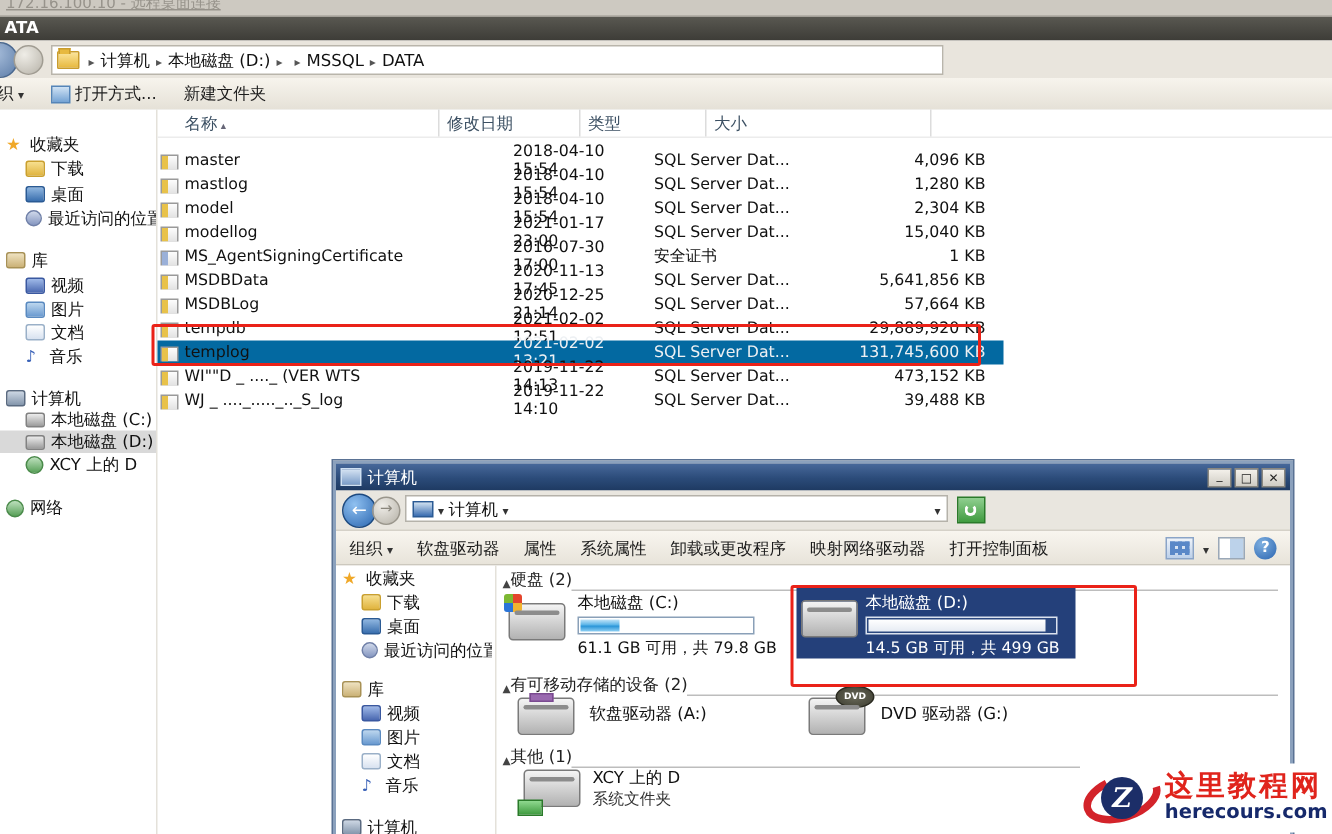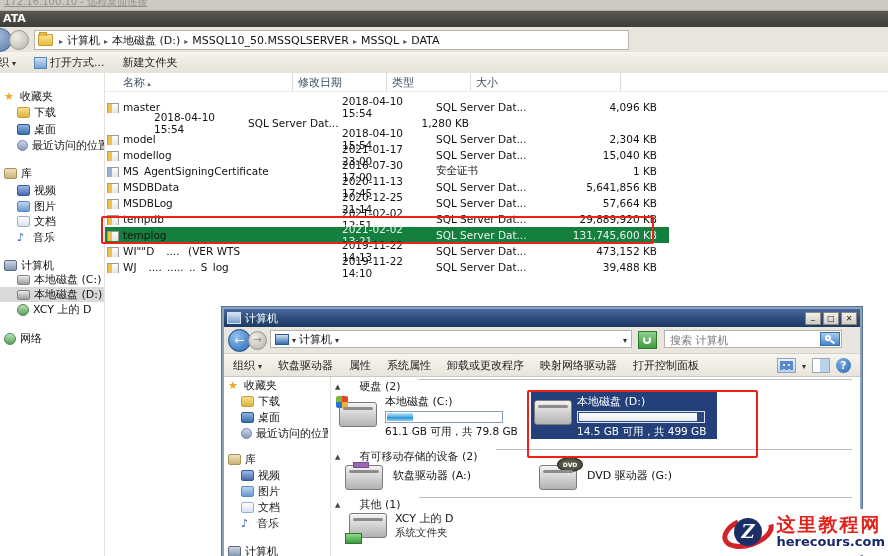--- a/index.html
+++ b/index.html
@@ -60,21 +60,21 @@
   .bw-cols{position:absolute;left:0;top:0;right:0;height:18px;display:flex;color:#3c5063;
     border-bottom:1px solid #ececec;}
   .colc{border-right:1px solid #dcdcdc;box-sizing:border-box;padding:2px 0 0 5px;}
   .col-name{width:188px;padding-left:18px;}
   .col-name::after{content:" ▴";font-size:7px;color:#667;}
   .col-date{width:94px;}
   .col-type{width:84px;}
   .col-size{width:150px;}
   .col-fill{flex:1;border-right:none;}
   .frow{position:absolute;left:0;width:564px;height:16px;display:flex;align-items:center;font-size:10.5px;}
-  .frow.sel{background:#15803d;}
+  .frow.sel{background:#0369a1;}
   .frow.sel .dim{color:#edf0f3;}
   .fc-name{width:188px;position:relative;padding-left:18px;box-sizing:border-box;white-space:nowrap;overflow:hidden;}
   .fi{position:absolute;left:2px;top:2px;width:12px;height:11px;background:linear-gradient(#fdfdfd,#e2e2e2);
     border:1px solid #9a9a9a;box-sizing:border-box;}
   .fi::before{content:"";position:absolute;left:0;top:0;width:4px;height:100%;background:#e8c24a;}
   .fi.cert::before{background:#9ab0d8;}
   .fc-date{width:94px;padding-left:5px;box-sizing:border-box;margin-left:44px;}
   .fc-type{width:84px;padding-left:5px;box-sizing:border-box;white-space:nowrap;}
   .fc-size{width:150px;text-align:right;padding-right:8px;box-sizing:border-box;}
   
@@ -124,21 +124,21 @@
   .views-ic::before{content:"";position:absolute;left:2px;top:2px;right:2px;bottom:2px;
     background:repeating-linear-gradient(90deg,#5a88c8 0 3px,transparent 3px 5px),
                repeating-linear-gradient(#5a88c8 0 3px,transparent 3px 5px);}
   .preview-ic{width:16px;height:13px;border:1px solid #9aa8b8;background:linear-gradient(90deg,#fff 0 7px,#bcd2ea 7px);}
   .help-ic{width:15px;height:15px;border-radius:50%;background:radial-gradient(circle at 35% 30%,#7fb0e0,#2a64b0);
     color:#fff;font-size:10px;font-weight:bold;text-align:center;line-height:15px;}
   .help-ic::before{content:"?";}
   .fw-body{position:absolute;left:0;top:68px;right:0;bottom:0;background:#fff;display:flex;}
   .fw-side{width:106px;position:relative;border-right:1px solid #e4e1da;flex:none;}
   .fw-main{flex:1;position:relative;overflow:hidden;}
-  .sec{position:absolute;left:4px;right:8px;display:flex;align-items:flex-start;gap:19px;color:#222;}
+  .sec{position:absolute;left:4px;right:8px;display:flex;align-items:flex-end;gap:0;color:#222;}
   .secarrow::before{content:"▲";font-size:7px;color:#444;}
   .secline{flex:1;height:1px;background:#bdbdbd;}
   .tile{position:absolute;}
   .dicon{width:38px;height:25px;background:linear-gradient(#f4f4f4,#b2b2b2);border:1px solid #7a7a7a;
     border-radius:3px;position:relative;box-sizing:border-box;}
   .dicon::after{content:"";position:absolute;left:3px;right:3px;top:4px;height:3px;background:#8c8c8c;border-radius:2px;}
   .dicon .flag{position:absolute;left:-4px;top:-7px;width:12px;height:12px;border-radius:2px;
     background:conic-gradient(#e4452c 0 25%,#f0b32e 0 50%,#2a74d8 0 75%,#7db832 0);}
   .dicon .stripe{position:absolute;left:7px;top:-4px;width:14px;height:4px;background:#9a6ab0;border:1px solid #7a4a90;}
   .dicon .disc{position:absolute;right:-7px;top:-9px;width:24px;height:13px;border-radius:50%;
@@ -183,21 +183,20 @@
     <div class="bw-addr">
       <div class="navball bw-back"></div>
       <div class="navball bw-fwd"></div>
       <div class="crumbfield">
         <span class="folder-ic"></span>
         <span class="sep"></span>
         <span class="crumb">计算机</span>
         <span class="sep"></span>
         <span class="crumb">本地磁盘 (D:)</span>
         <span class="sep"></span>
-        <span class="crumb">MSSQL10_50.MSSQLSERVER</span>
         <span class="sep"></span>
         <span class="crumb">MSSQL</span>
         <span class="sep"></span>
         <span class="crumb">DATA</span>
       </div>
     </div>
 
     <div class="bw-tools">
       <span class="tbtn">
         <span>组织</span>
@@ -282,20 +281,21 @@
           <div class="colc col-fill"></div>
         </div>
 
         <div class="frow" style="top:26px">
             <div class="fc-name"><span class="fi"></span><span>master</span></div>
             <div class="fc-date dim">2018-04-10 15:54</div>
             <div class="fc-type dim">SQL Server Dat...</div>
             <div class="fc-size dim">4,096 KB</div>
           </div>
         <div class="frow" style="top:42px">
+            <div class="fc-name"><span class="fi"></span><span>mastlog</span></div>
             <div class="fc-date dim">2018-04-10 15:54</div>
             <div class="fc-type dim">SQL Server Dat...</div>
             <div class="fc-size dim">1,280 KB</div>
           </div>
         <div class="frow" style="top:58px">
             <div class="fc-name"><span class="fi"></span><span>model</span></div>
             <div class="fc-date dim">2018-04-10 15:54</div>
             <div class="fc-type dim">SQL Server Dat...</div>
             <div class="fc-size dim">2,304 KB</div>
           </div>
@@ -368,24 +368,20 @@
       <div class="fw-back"></div>
       <div class="fw-fwd"></div>
       <div class="fw-crumb">
         <span class="mini-comp"></span>
         <span class="caret"></span>
         <span>计算机</span>
         <span class="caret"></span>
         <span class="caret dd"></span>
       </div>
       <div class="fw-refresh"></div>
-      <div class="fw-search">
-        <span class="ph">搜索 计算机</span>
-        <span class="mag"></span>
-      </div>
     </div>
 
     <div class="fw-tools">
       <span class="tbtn" style="margin:0">
           <span>组织</span>
           <span class="caret"></span>
         </span>
       <span>软盘驱动器</span>
       <span>属性</span>
       <span>系统属性</span>

